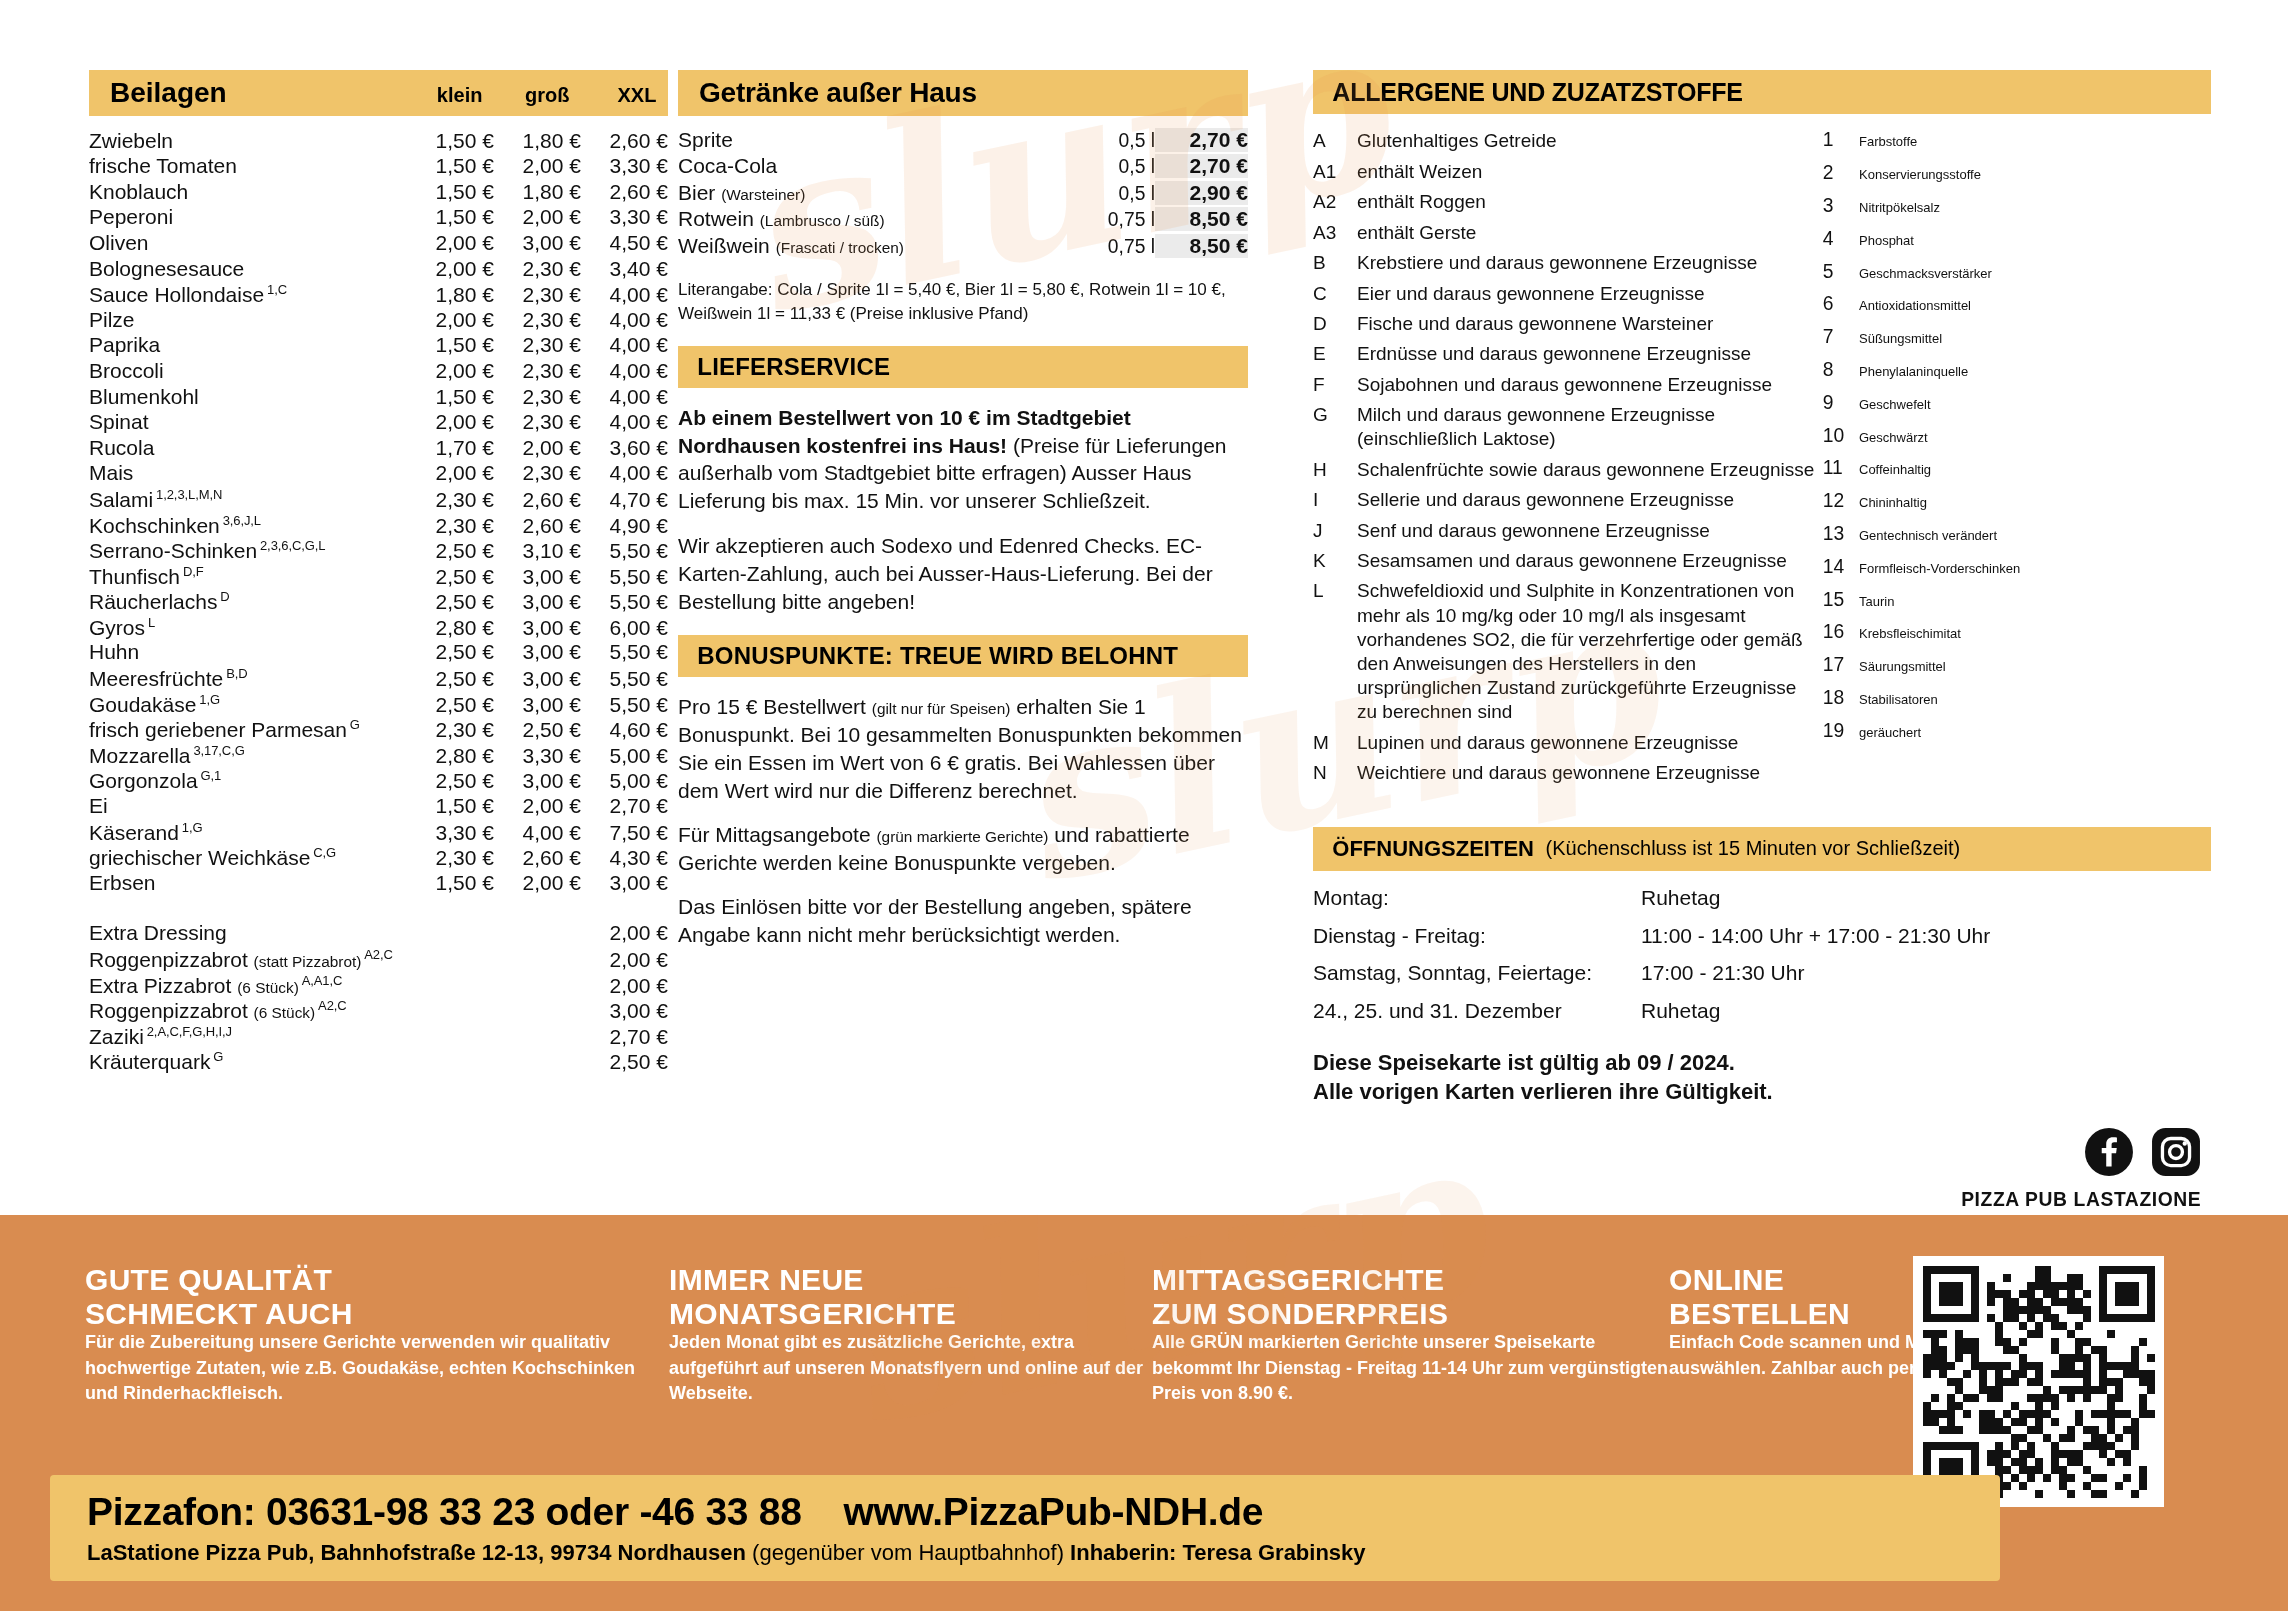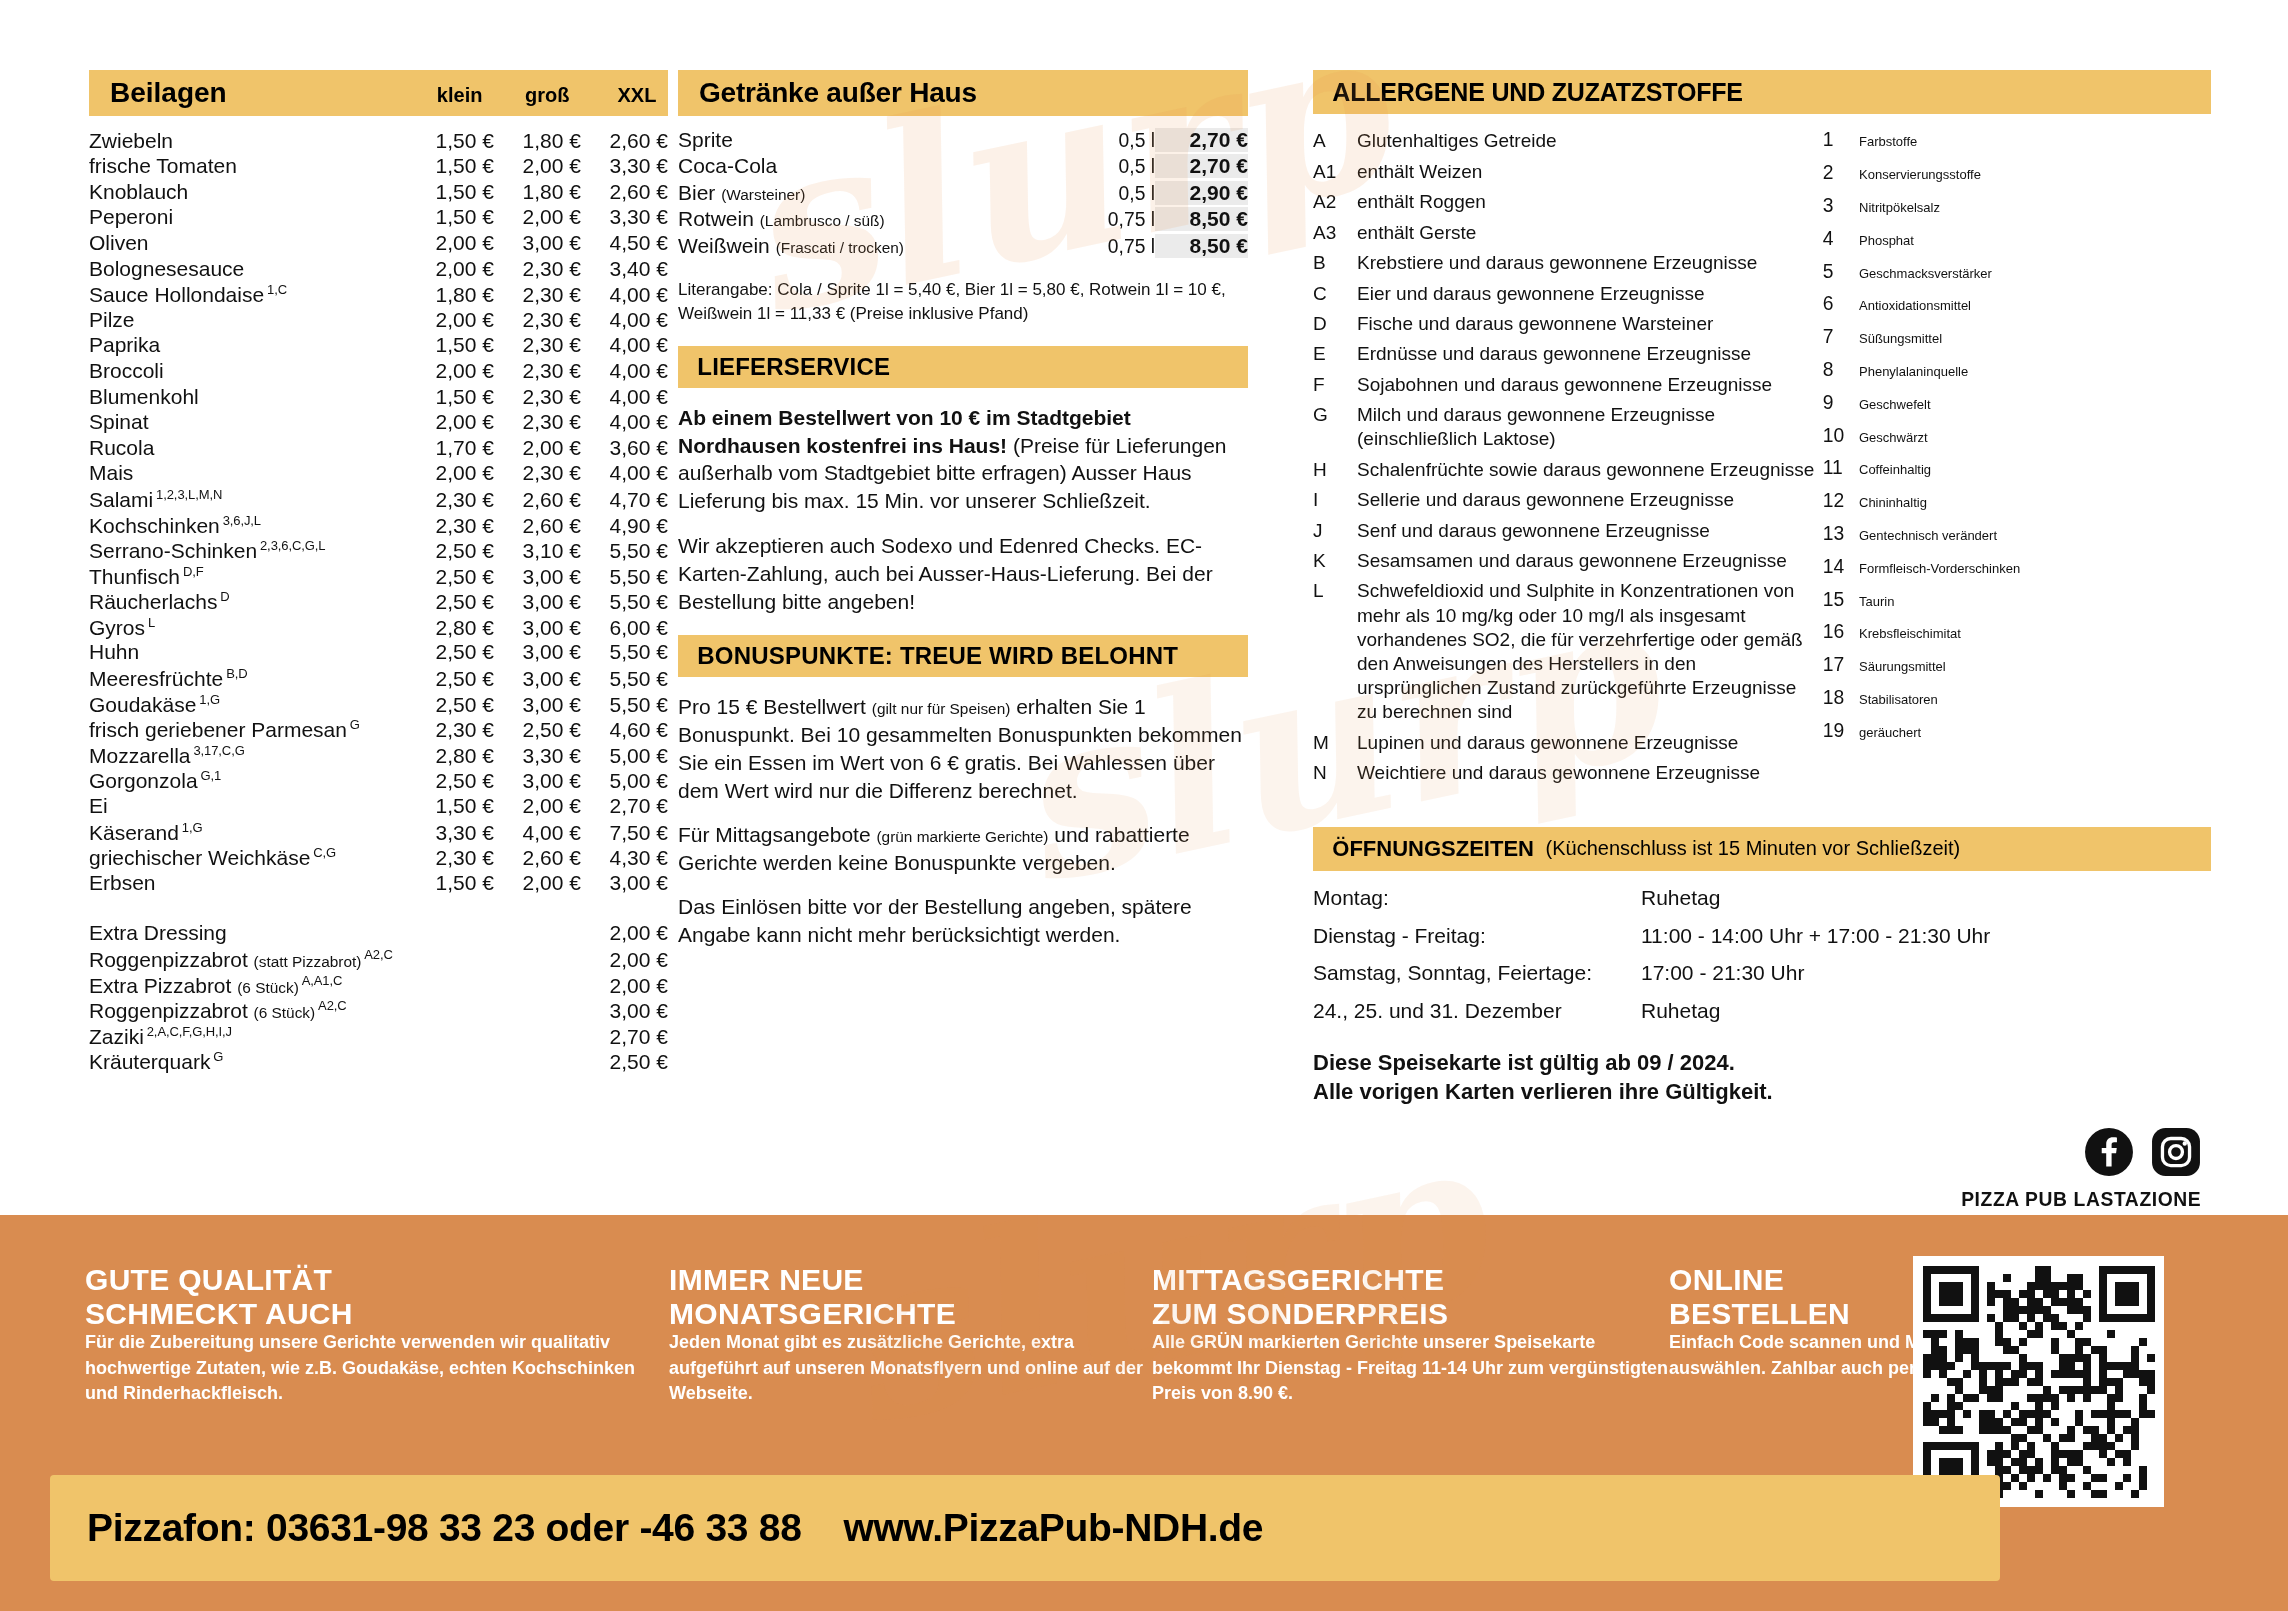--- a/index.html
+++ b/index.html
@@ -1060,16 +1060,19 @@
           <rect x="22" y="28" width="1" height="1" fill="#111"></rect>
           <rect x="26" y="28" width="1" height="1" fill="#111"></rect>
         </svg>
     </div>
   </div>
 
   <div class="phonebar">
     <div class="phoneline">
       <span>Pizzafon: 03631-98 33 23 oder -46 33 88</span><span class="web">www.PizzaPub-NDH.de</span>
     </div>
+    <div class="addrline">
+      <span>LaStatione Pizza Pub,  Bahnhofstraße 12-13,  99734 Nordhausen</span><span class="light"> (gegenüber vom Hauptbahnhof)</span><span>  Inhaberin: Teresa Grabinsky</span>
+    </div>
   </div>
 
 </div>
 
 
 </body></html>

